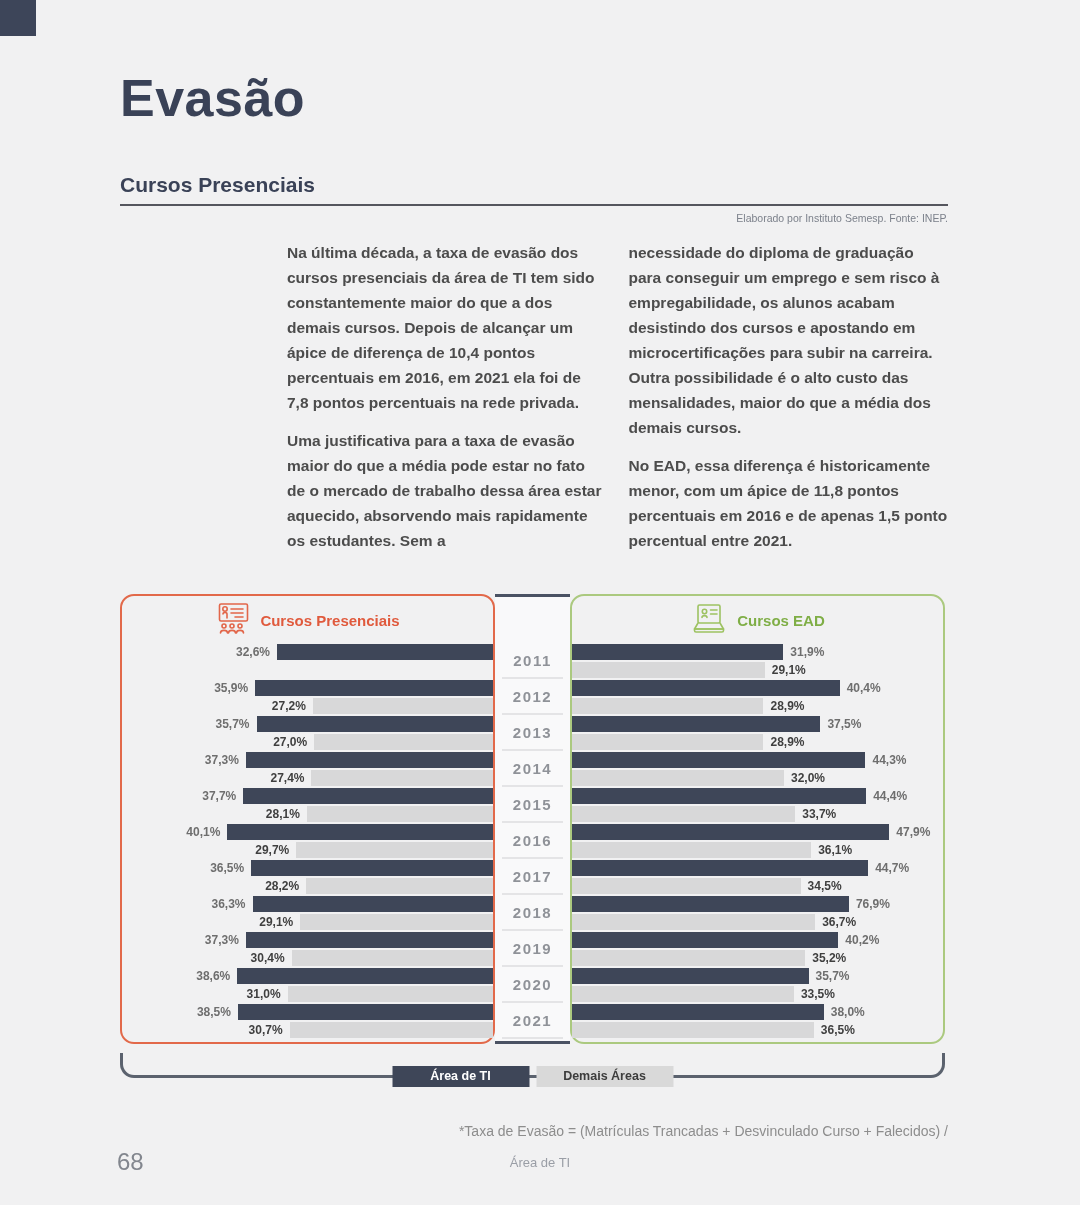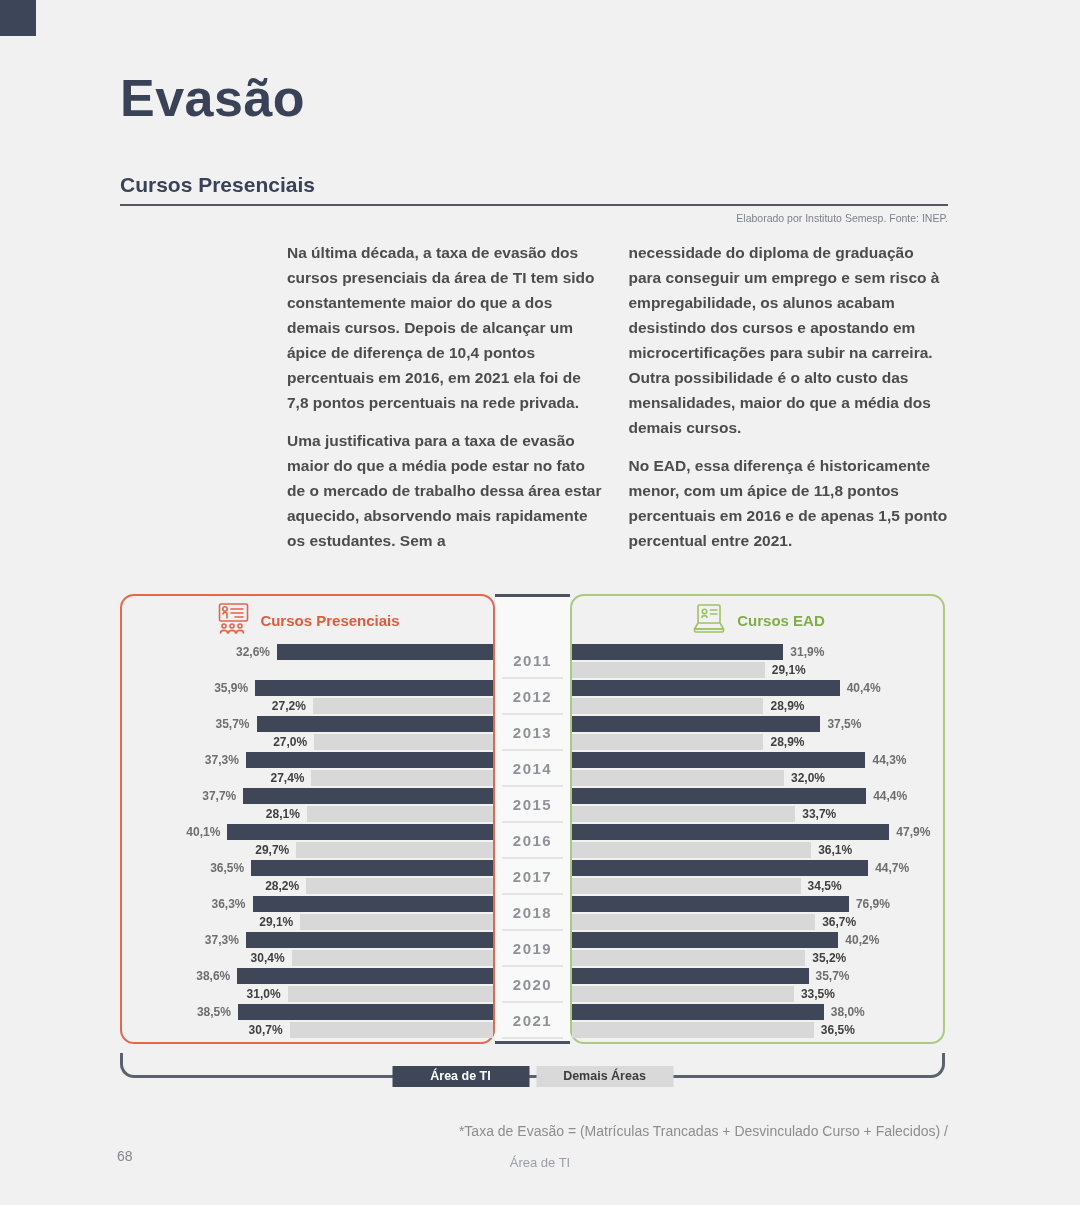--- a/index.html
+++ b/index.html
@@ -81,21 +81,21 @@
     box-sizing:border-box;min-width:137px;height:21px;line-height:21px;
     text-align:center;font-size:12.5px;font-weight:700;padding:0 18px;white-space:nowrap;
   }
   .chip-ti{background:#3e4658;color:#ffffff;}
   .chip-demais{background:#d9d9d9;color:#3c3c3c;}
 
   .footnote{
     margin-top:42px;text-align:right;font-size:14px;line-height:22px;color:#8d8d8d;
   }
 
-  .page-number{position:absolute;left:117px;top:1148px;font-size:14px;color:#82868e;}
+  .page-number{position:absolute;left:117px;top:1148px;font-size:24px;color:#82868e;}
   .footer-label{position:absolute;left:0;top:1155px;width:1080px;text-align:center;
     font-size:13px;color:#9a9ea6;}
 </style>
 </head>
 <body>
 
 <div class="corner-block"></div>
 
 <div class="page">
 

